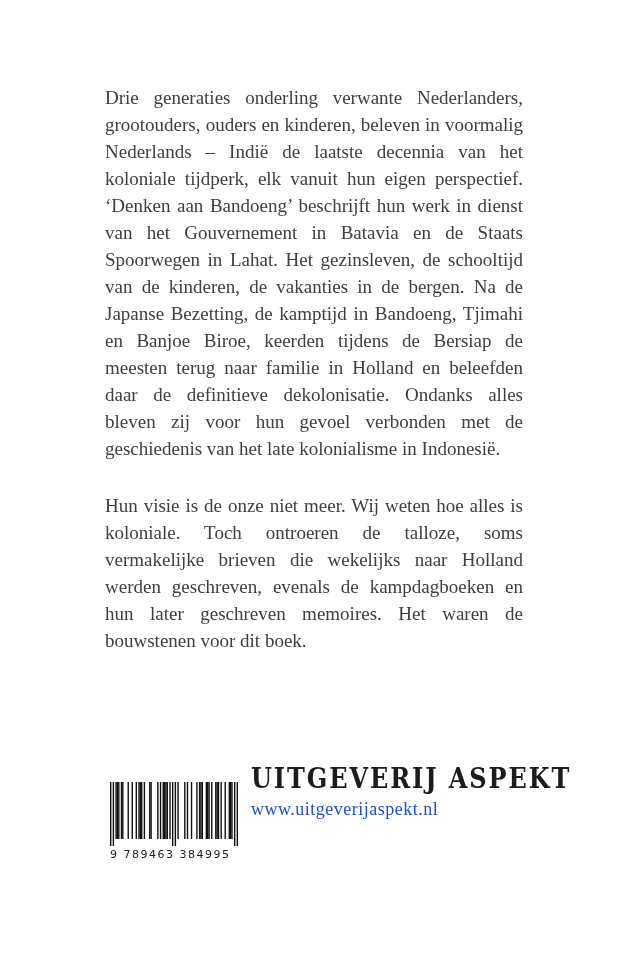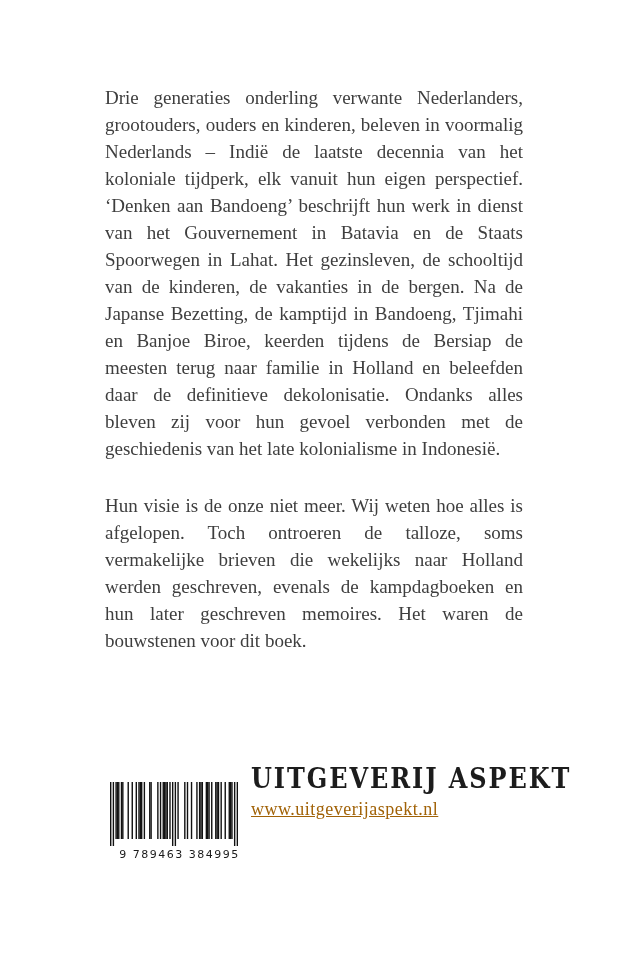--- a/index.html
+++ b/index.html
@@ -29,21 +29,20 @@
     margin: 0;
   }
   .blurb p + p {
     margin-top: 30px;
   }
   .barcode {
     position: absolute;
     left: 110px;
     top: 782px;
     width: 139px;
-    text-align: center;
   }
   .barcode svg {
     display: block;
   }
   .barcode-number {
     margin-top: 2px;
     font-family: "DejaVu Sans", sans-serif;
     font-size: 11px;
     letter-spacing: 1.5px;
     color: #1a1a1a;
@@ -61,33 +60,32 @@
     font-weight: 700;
     letter-spacing: 2px;
     transform: scale(0.96, 1.12);
     transform-origin: left center;
     white-space: nowrap;
   }
   .publisher-website {
     margin-top: 6px;
     font-family: "Liberation Serif", serif;
     font-size: 18px;
-    color: #a16207;
+    color: #1d4ed8;
     letter-spacing: 0.5px;
-    text-decoration: underline;
   }
 </style>
 </head>
 <body>
 
 <div class="cover">
 
   <div class="blurb">
     <p>Drie generaties onderling verwante Nederlanders, grootouders, ouders en kinderen, beleven in voormalig Nederlands – Indië de laatste decennia van het koloniale tijdperk, elk vanuit hun eigen perspectief. ‘Denken aan Bandoeng’ beschrijft hun werk in dienst van het Gouvernement in Batavia en de Staats Spoorwegen in Lahat. Het gezinsleven, de schooltijd van de kinderen, de vakanties in de bergen. Na de Japanse Bezetting, de kamptijd in Bandoeng, Tjimahi en Banjoe Biroe, keerden tijdens de Bersiap de meesten terug naar familie in Holland en beleefden daar de definitieve dekolonisatie. Ondanks alles bleven zij voor hun gevoel verbonden met de geschiedenis van het late kolonialisme in Indonesië.</p>
-    <p>Hun visie is de onze niet meer. Wij weten hoe alles is afgelopen. Toch ontroeren de talloze, soms vermakelijke brieven die wekelijks naar Holland werden geschreven, evenals de kampdagboeken en hun later geschreven memoires. Het waren de bouwstenen voor dit boek.</p>
+    <p>Hun visie is de onze niet meer. Wij weten hoe alles is koloniale. Toch ontroeren de talloze, soms vermakelijke brieven die wekelijks naar Holland werden geschreven, evenals de kampdagboeken en hun later geschreven memoires. Het waren de bouwstenen voor dit boek.</p>
   </div>
 
   <div class="barcode">
     <svg width="128" height="64" viewBox="0 0 128 64" xmlns="http://www.w3.org/2000/svg">
         <rect x="0.00" y="0" width="1.40" height="64" fill="#111111"></rect>
         <rect x="2.69" y="0" width="1.40" height="64" fill="#111111"></rect>
         <rect x="5.39" y="0" width="1.40" height="57" fill="#111111"></rect>
         <rect x="6.74" y="0" width="1.40" height="57" fill="#111111"></rect>
         <rect x="8.08" y="0" width="1.40" height="57" fill="#111111"></rect>
         <rect x="10.78" y="0" width="1.40" height="57" fill="#111111"></rect>

